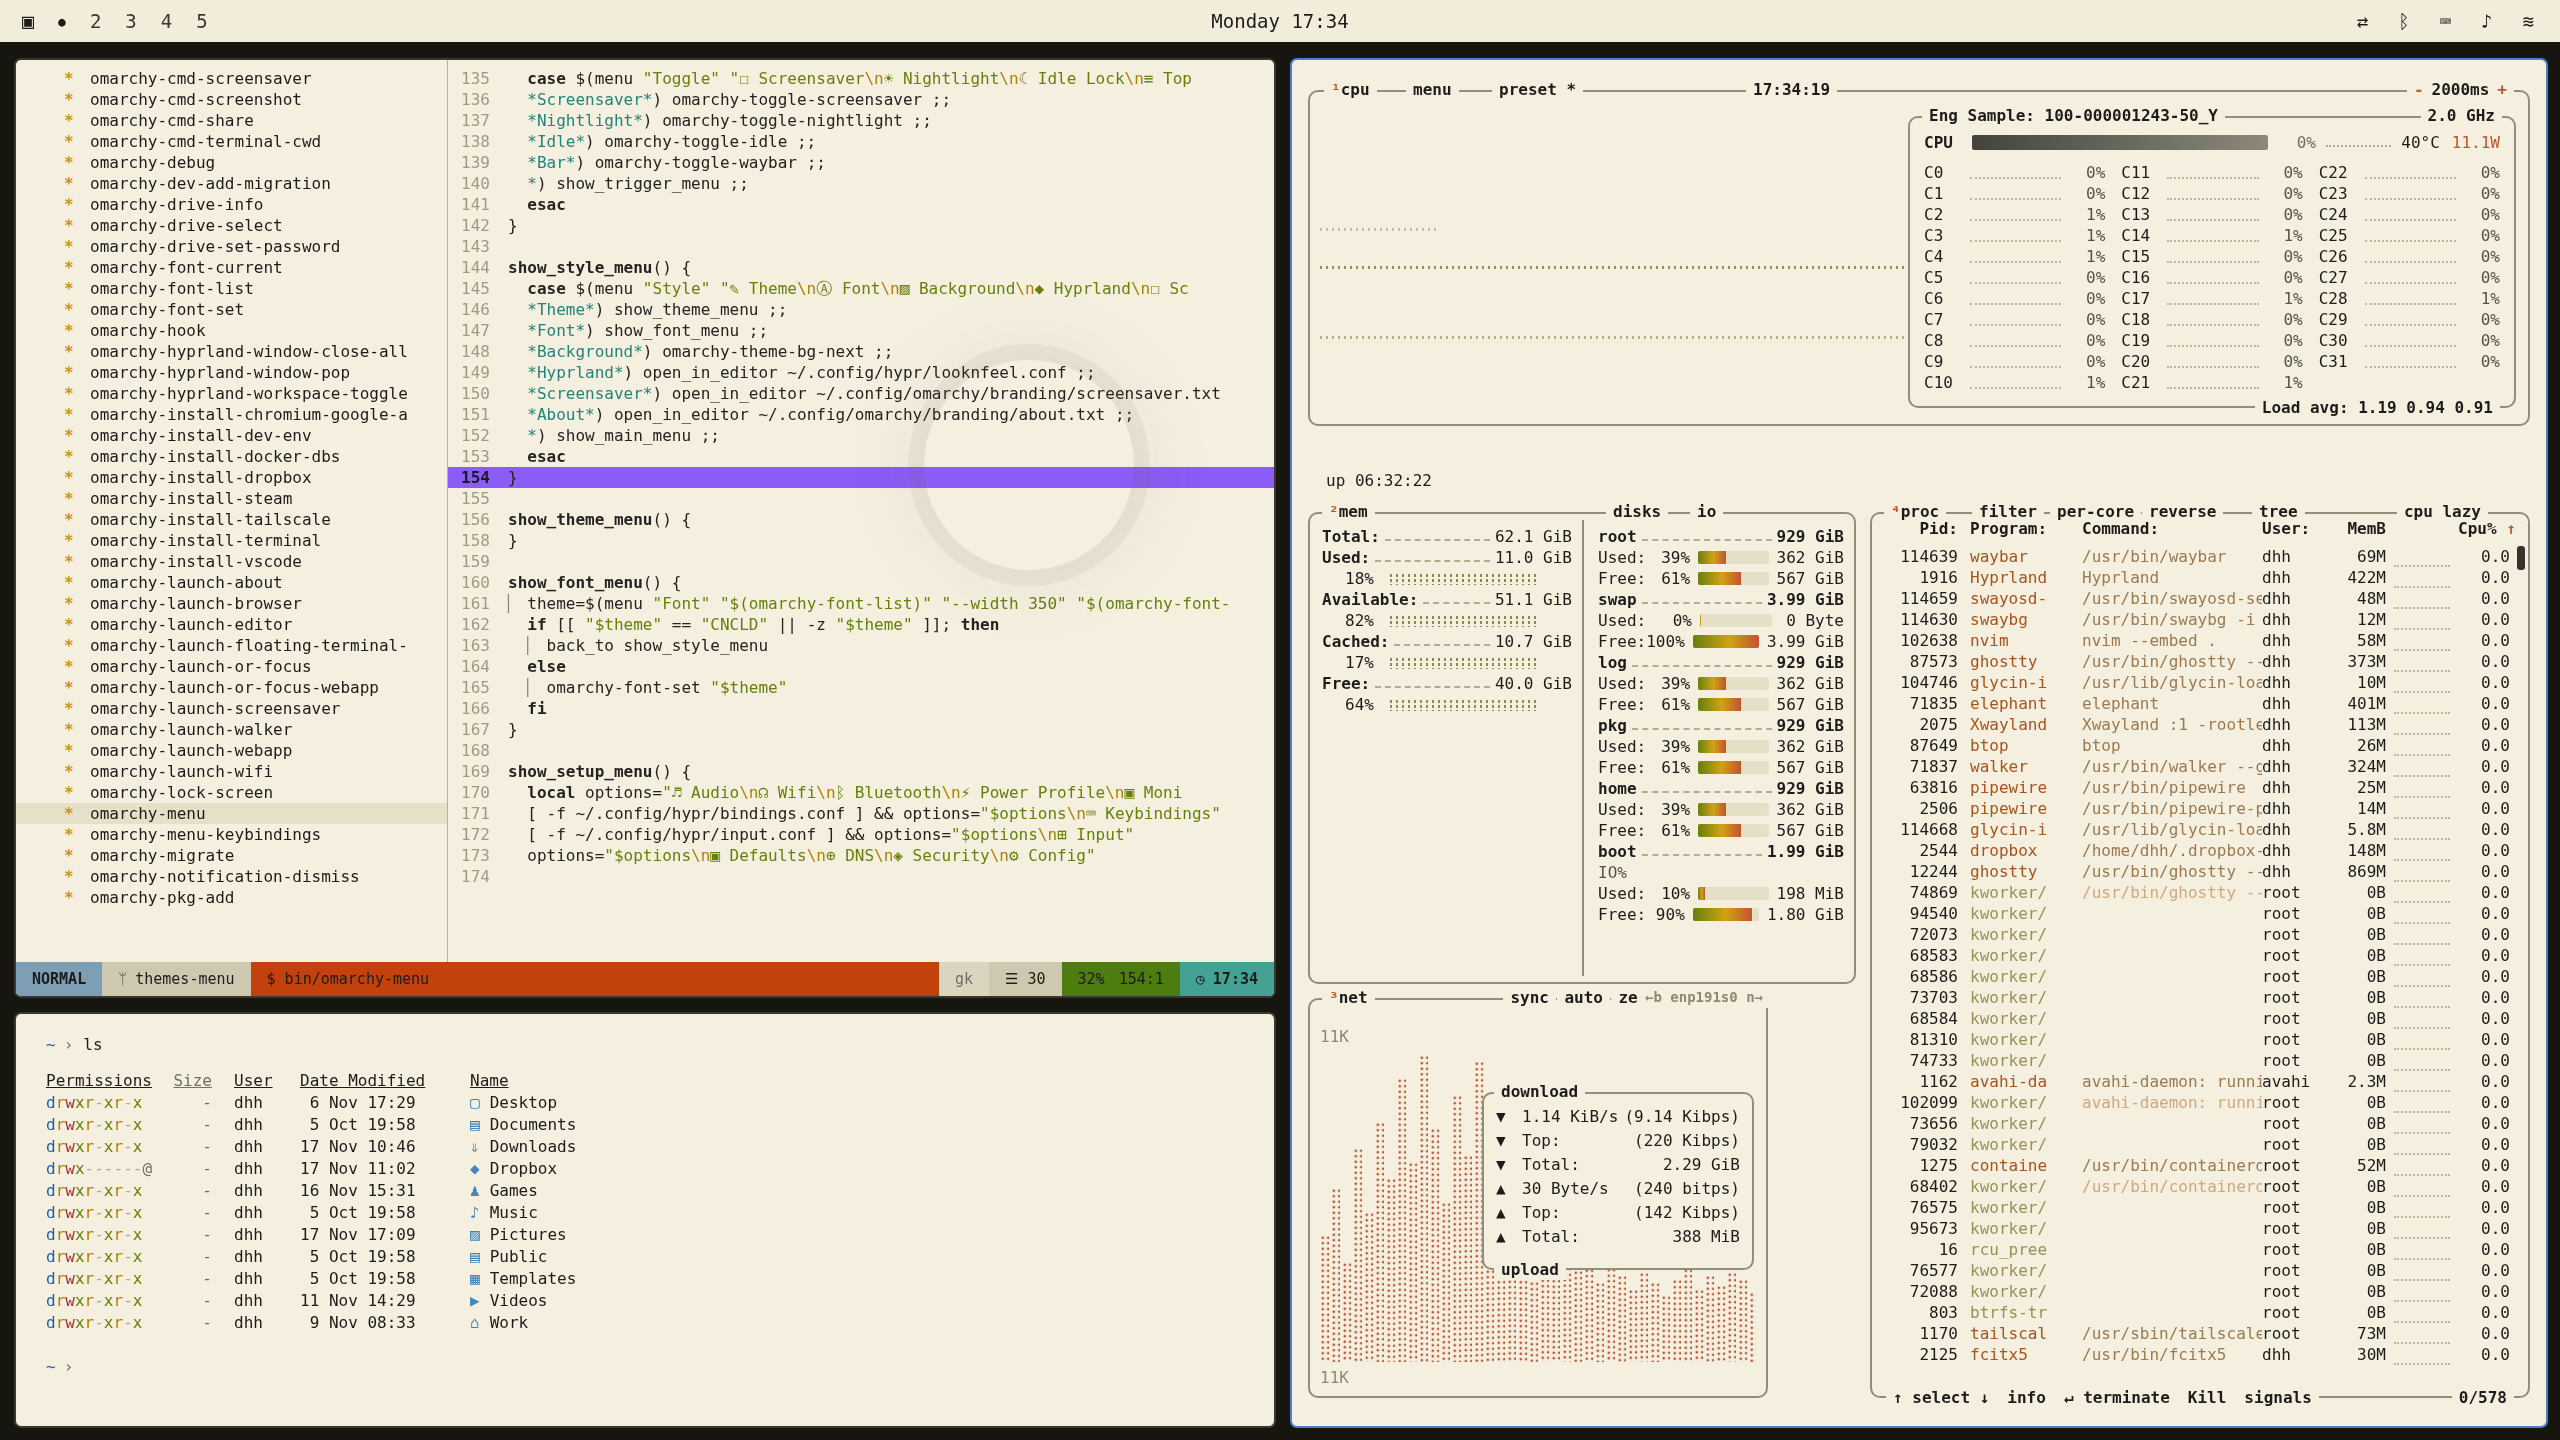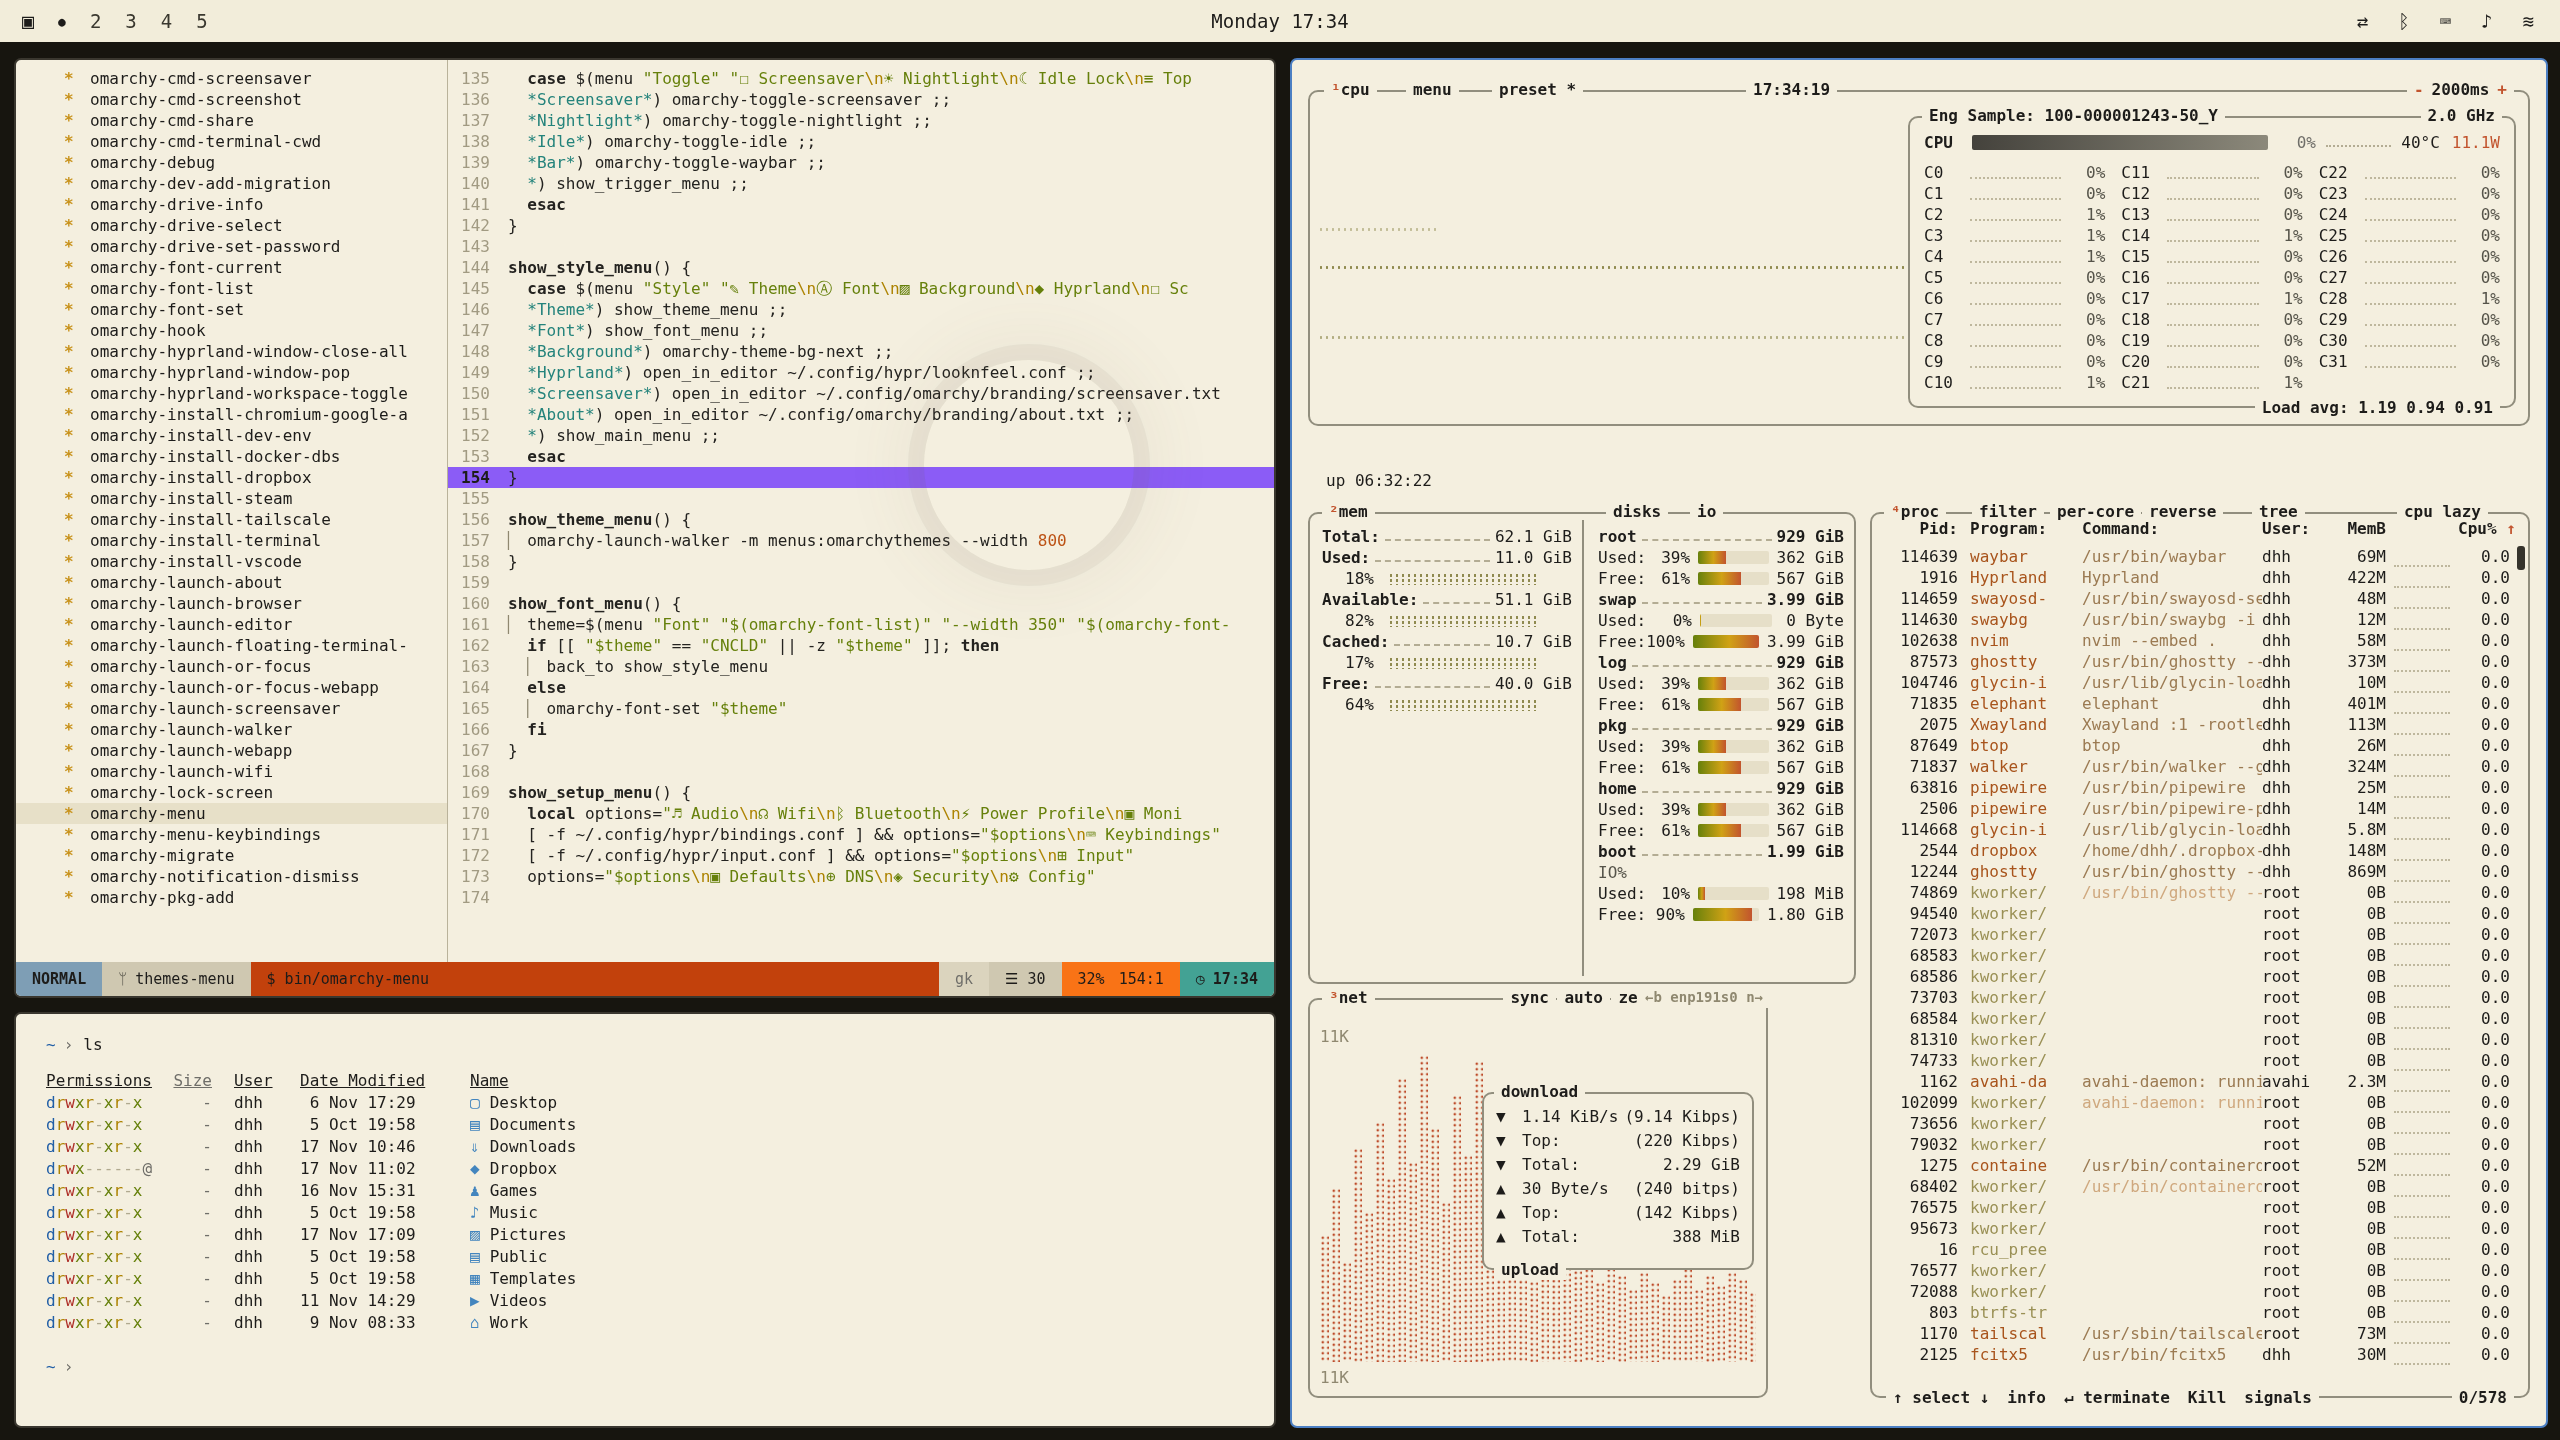--- a/index.html
+++ b/index.html
@@ -34,21 +34,21 @@
 .sy-k{color:#242320;font-weight:bold}.sy-f{color:#242320;font-weight:bold}
 .sy-v{color:#BC5215}.sy-d{color:#8f8870}
 .statusbar{position:absolute;left:0;right:0;bottom:0;height:34px;display:flex;font-size:15px;line-height:34px}
 .sb{padding:0 16px;white-space:pre}
 .sb-mode{background:#7E9EB5;font-weight:bold}
 .sb-branch{background:#cfc8b1}
 .sb-branch .bicon{color:#56544a;padding-right:8px}
 .sb-path{background:#c2410c;flex:1}
 .sb-gk{background:#dbd4be;color:#6F6E69}
 .sb-rec{background:#cfc8b1}
-.sb-pos{background:#f97316}
+.sb-pos{background:#4d7c0f}
 .sb-pos .pscroll{padding-right:14px}
 .sb-time{background:#43A294;font-weight:bold}
 .sb-time .cicon{padding-right:8px}
 
 .ls-line{white-space:pre;height:22px}
 .c-blue{color:#205EA6}.c-dim{color:#6F6E69}
 .chevpad{padding:0 10px 0 8px}
 .ls-head{display:flex;margin-top:14px;height:22px}
 .ls-head span{text-decoration:underline;white-space:pre}
 .ls-row{display:flex;height:22px;white-space:pre}
@@ -215,21 +215,20 @@
         <div class="code-row"><span class="lnum">147</span><span class="ltext"><span class="sy-t">  </span><span class="sy-b">*Font*</span><span class="sy-t">) show_font_menu ;;</span></span></div>
         <div class="code-row"><span class="lnum">148</span><span class="ltext"><span class="sy-t">  </span><span class="sy-b">*Background*</span><span class="sy-t">) omarchy-theme-bg-next ;;</span></span></div>
         <div class="code-row"><span class="lnum">149</span><span class="ltext"><span class="sy-t">  </span><span class="sy-b">*Hyprland*</span><span class="sy-t">) open_in_editor ~/.config/hypr/looknfeel.conf ;;</span></span></div>
         <div class="code-row"><span class="lnum">150</span><span class="ltext"><span class="sy-t">  </span><span class="sy-b">*Screensaver*</span><span class="sy-t">) open_in_editor ~/.config/omarchy/branding/screensaver.txt</span></span></div>
         <div class="code-row"><span class="lnum">151</span><span class="ltext"><span class="sy-t">  </span><span class="sy-b">*About*</span><span class="sy-t">) open_in_editor ~/.config/omarchy/branding/about.txt ;;</span></span></div>
         <div class="code-row"><span class="lnum">152</span><span class="ltext"><span class="sy-t">  </span><span class="sy-b">*</span><span class="sy-t">) show_main_menu ;;</span></span></div>
         <div class="code-row"><span class="lnum">153</span><span class="ltext"><span class="sy-t">  </span><span class="sy-k">esac</span></span></div>
         <div class="code-row cur"><span class="lnum">154</span><span class="ltext"><span class="sy-t">}</span></span></div>
         <div class="code-row"><span class="lnum">155</span><span class="ltext"></span></div>
         <div class="code-row"><span class="lnum">156</span><span class="ltext"><span class="sy-f">show_theme_menu</span><span class="sy-t">() {</span></span></div>
-        <div class="code-row"><span class="lnum">157</span><span class="ltext"><span class="sy-d">▏</span><span class="sy-t"> omarchy-launch-walker -m menus:omarchythemes --width </span><span class="sy-v">800</span></span></div>
         <div class="code-row"><span class="lnum">158</span><span class="ltext"><span class="sy-t">}</span></span></div>
         <div class="code-row"><span class="lnum">159</span><span class="ltext"></span></div>
         <div class="code-row"><span class="lnum">160</span><span class="ltext"><span class="sy-f">show_font_menu</span><span class="sy-t">() {</span></span></div>
         <div class="code-row"><span class="lnum">161</span><span class="ltext"><span class="sy-d">▏</span><span class="sy-t"> theme=$(menu </span><span class="sy-s">"Font" "$(omarchy-font-list)" "--width 350" "$(omarchy-font-</span></span></div>
         <div class="code-row"><span class="lnum">162</span><span class="ltext"><span class="sy-t">  </span><span class="sy-k">if</span><span class="sy-t"> [[ </span><span class="sy-s">"$theme"</span><span class="sy-t"> == </span><span class="sy-s">"CNCLD"</span><span class="sy-t"> || -z </span><span class="sy-s">"$theme"</span><span class="sy-t"> ]]; </span><span class="sy-k">then</span></span></div>
         <div class="code-row"><span class="lnum">163</span><span class="ltext"><span class="sy-t">  </span><span class="sy-d">▏</span><span class="sy-t"> back_to show_style_menu</span></span></div>
         <div class="code-row"><span class="lnum">164</span><span class="ltext"><span class="sy-t">  </span><span class="sy-k">else</span></span></div>
         <div class="code-row"><span class="lnum">165</span><span class="ltext"><span class="sy-t">  </span><span class="sy-d">▏</span><span class="sy-t"> omarchy-font-set </span><span class="sy-s">"$theme"</span></span></div>
         <div class="code-row"><span class="lnum">166</span><span class="ltext"><span class="sy-t">  </span><span class="sy-k">fi</span></span></div>
         <div class="code-row"><span class="lnum">167</span><span class="ltext"><span class="sy-t">}</span></span></div>

